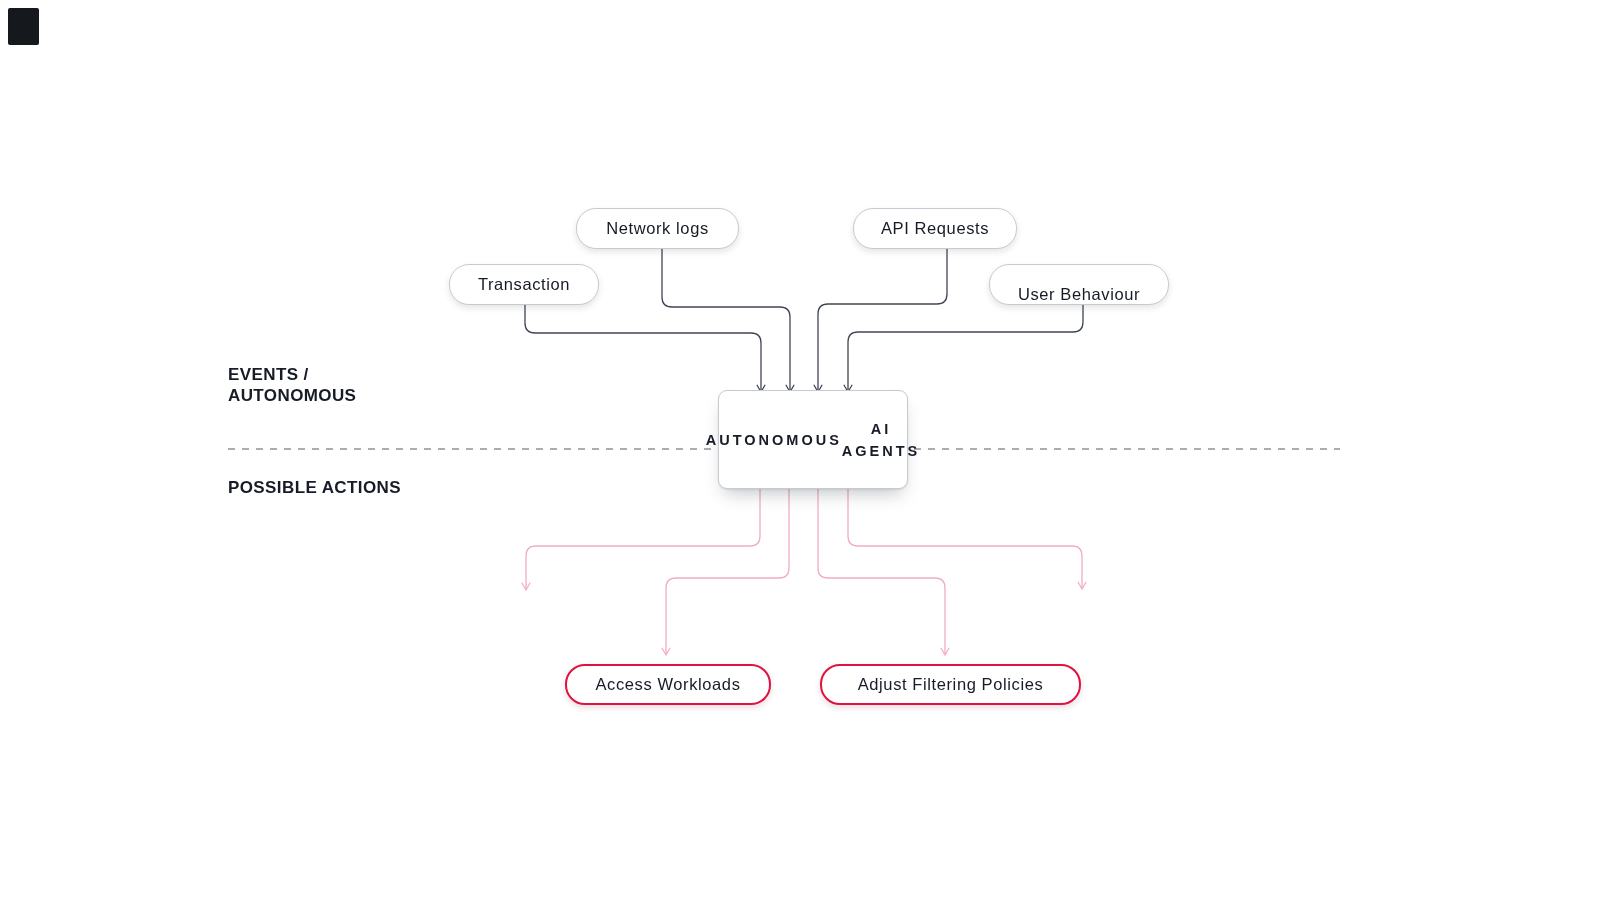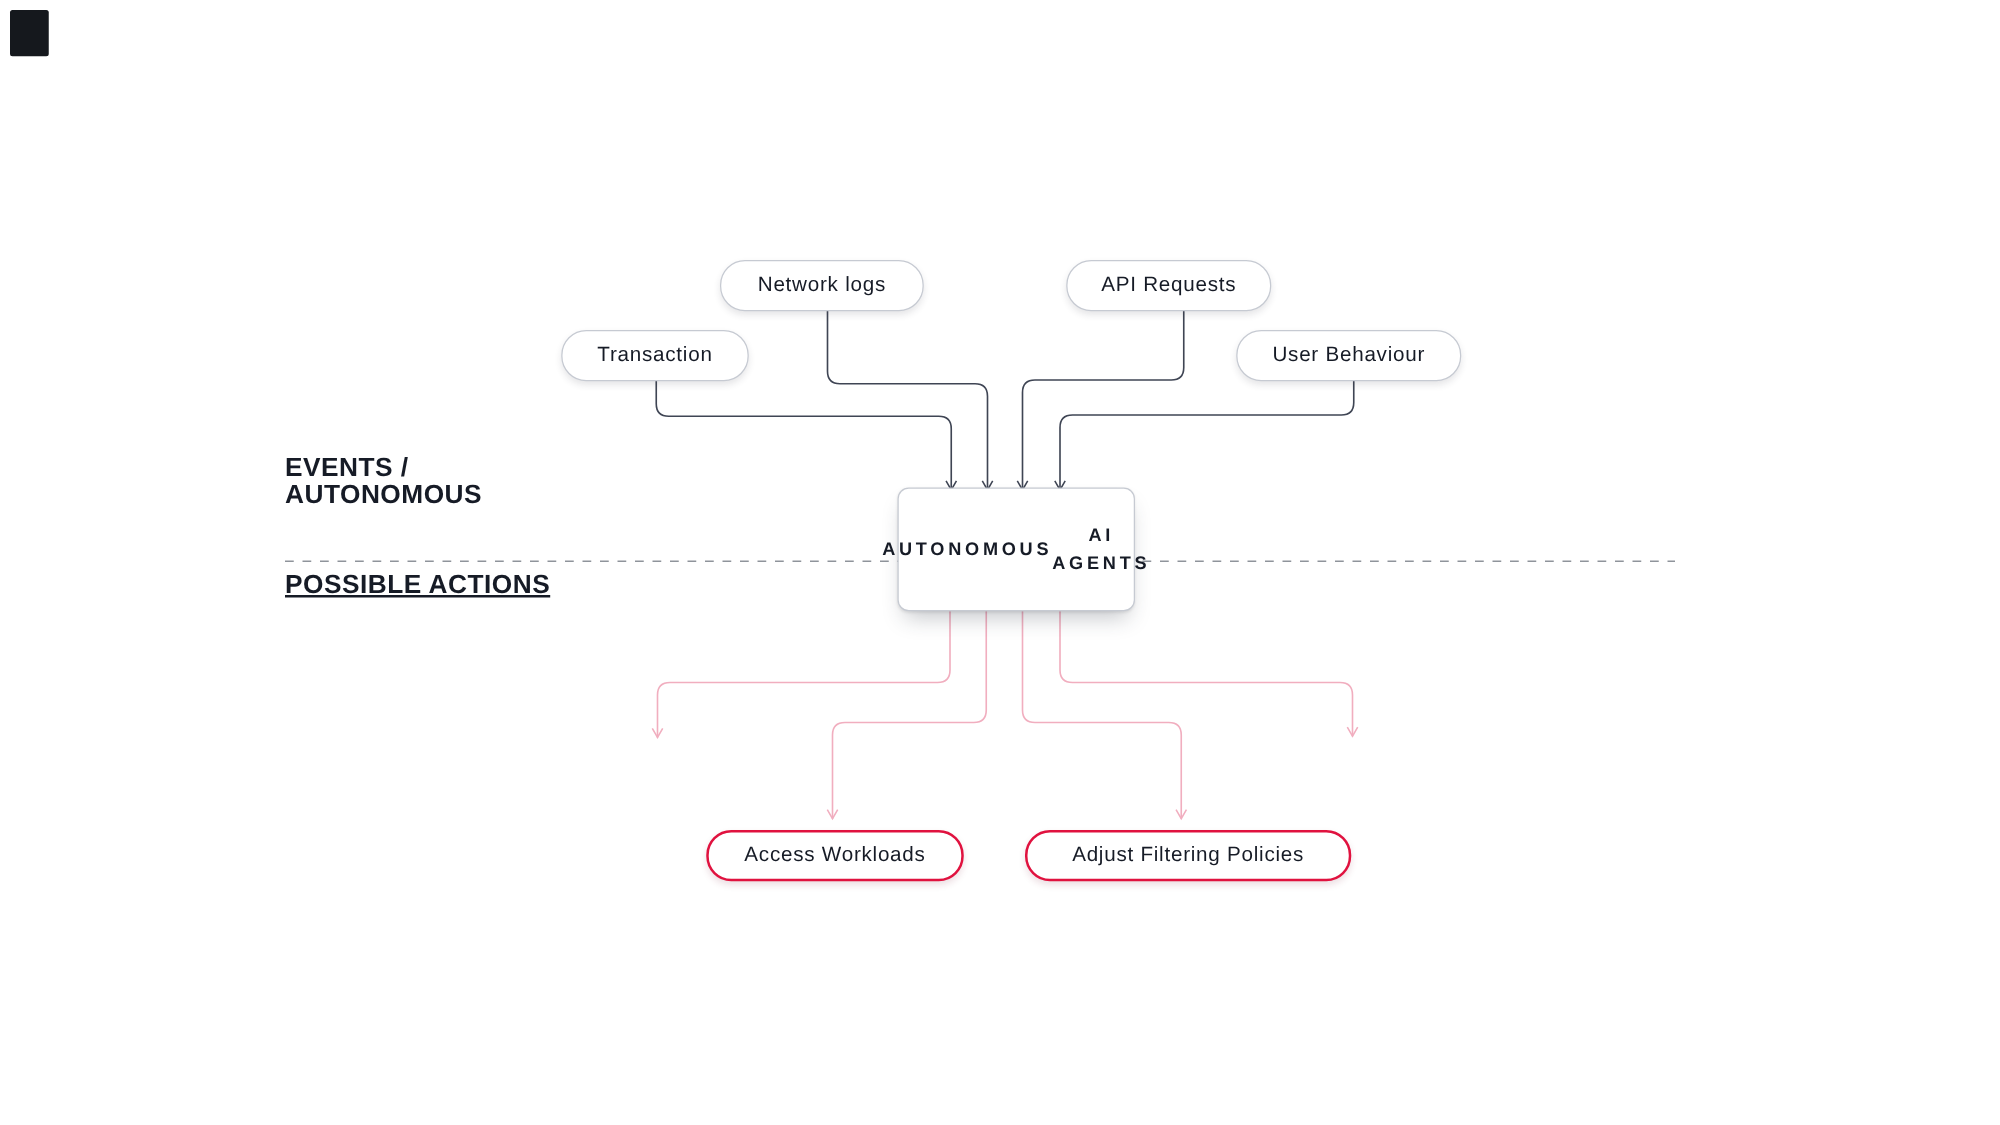--- a/index.html
+++ b/index.html
@@ -20,25 +20,25 @@
 
   .wire-dark { fill: none; stroke: var(--event-connector, #3f4554); stroke-width: 1.3; }
   .wire-pink { fill: none; stroke: var(--action-connector, #f1aebf); stroke-width: 1.3; }
   .head-dark { fill: none; stroke: var(--event-connector, #3f4554); stroke-width: 1.2; }
   .head-pink { fill: none; stroke: var(--action-connector, #f1aebf); stroke-width: 1.2; }
   .divider-line { stroke: var(--divider, #8f949b); stroke-width: 1.3; stroke-dasharray: 7 7; }
 
   .section-label {
     position: absolute; left: 228px;
     color: var(--text, #161b26);
-    font-size: 21px; font-weight: 700; letter-spacing: 0.4px;
+    font-size: 17px; font-weight: 700; letter-spacing: 0.4px;
     line-height: 21px; white-space: nowrap;
   }
   .section-label.top { top: 364px; }
-  .section-label.bottom { top: 457px; text-decoration: underline; }
+  .section-label.bottom { top: 477px; }
 
   .pill {
     position: absolute;
     display: flex; align-items: center; justify-content: center;
     background: #ffffff;
     border-radius: 20px;
     color: var(--text, #161b26);
     font-size: 16.5px; font-weight: 500; letter-spacing: 0.6px;
     white-space: nowrap;
   }
@@ -62,21 +62,21 @@
     display: flex; flex-direction: row; align-items: center; justify-content: center;
     color: var(--text, #161b26);
     font-size: 14.5px; font-weight: 700; letter-spacing: 3px;
     line-height: 22px; text-align: center;
   }
 
   
   #node-transaction   { left: 449px;  top: 264px; width: 148px; }
   #node-network-logs  { left: 576px;  top: 208px; width: 161px; }
   #node-api-requests  { left: 853px;  top: 208px; width: 162px; }
-  #node-user-behaviour{ left: 989px;  top: 264px; width: 178px; }
+  #node-user-behaviour{ left: 989px;  top: 264px; width: 178px; align-items: flex-end; }
   #node-disable-access    { left: 439px;  top: 599px; width: 174px; }
   #node-isolate-workloads { left: 565px;  top: 664px; width: 202px; }
   #node-adjust-filtering  { left: 820px;  top: 664px; width: 257px; }
   #node-notify-teams      { left: 1009px; top: 598px; width: 156px; }
 </style>
 </head>
 <body>
 
 <div class="stage">
 

